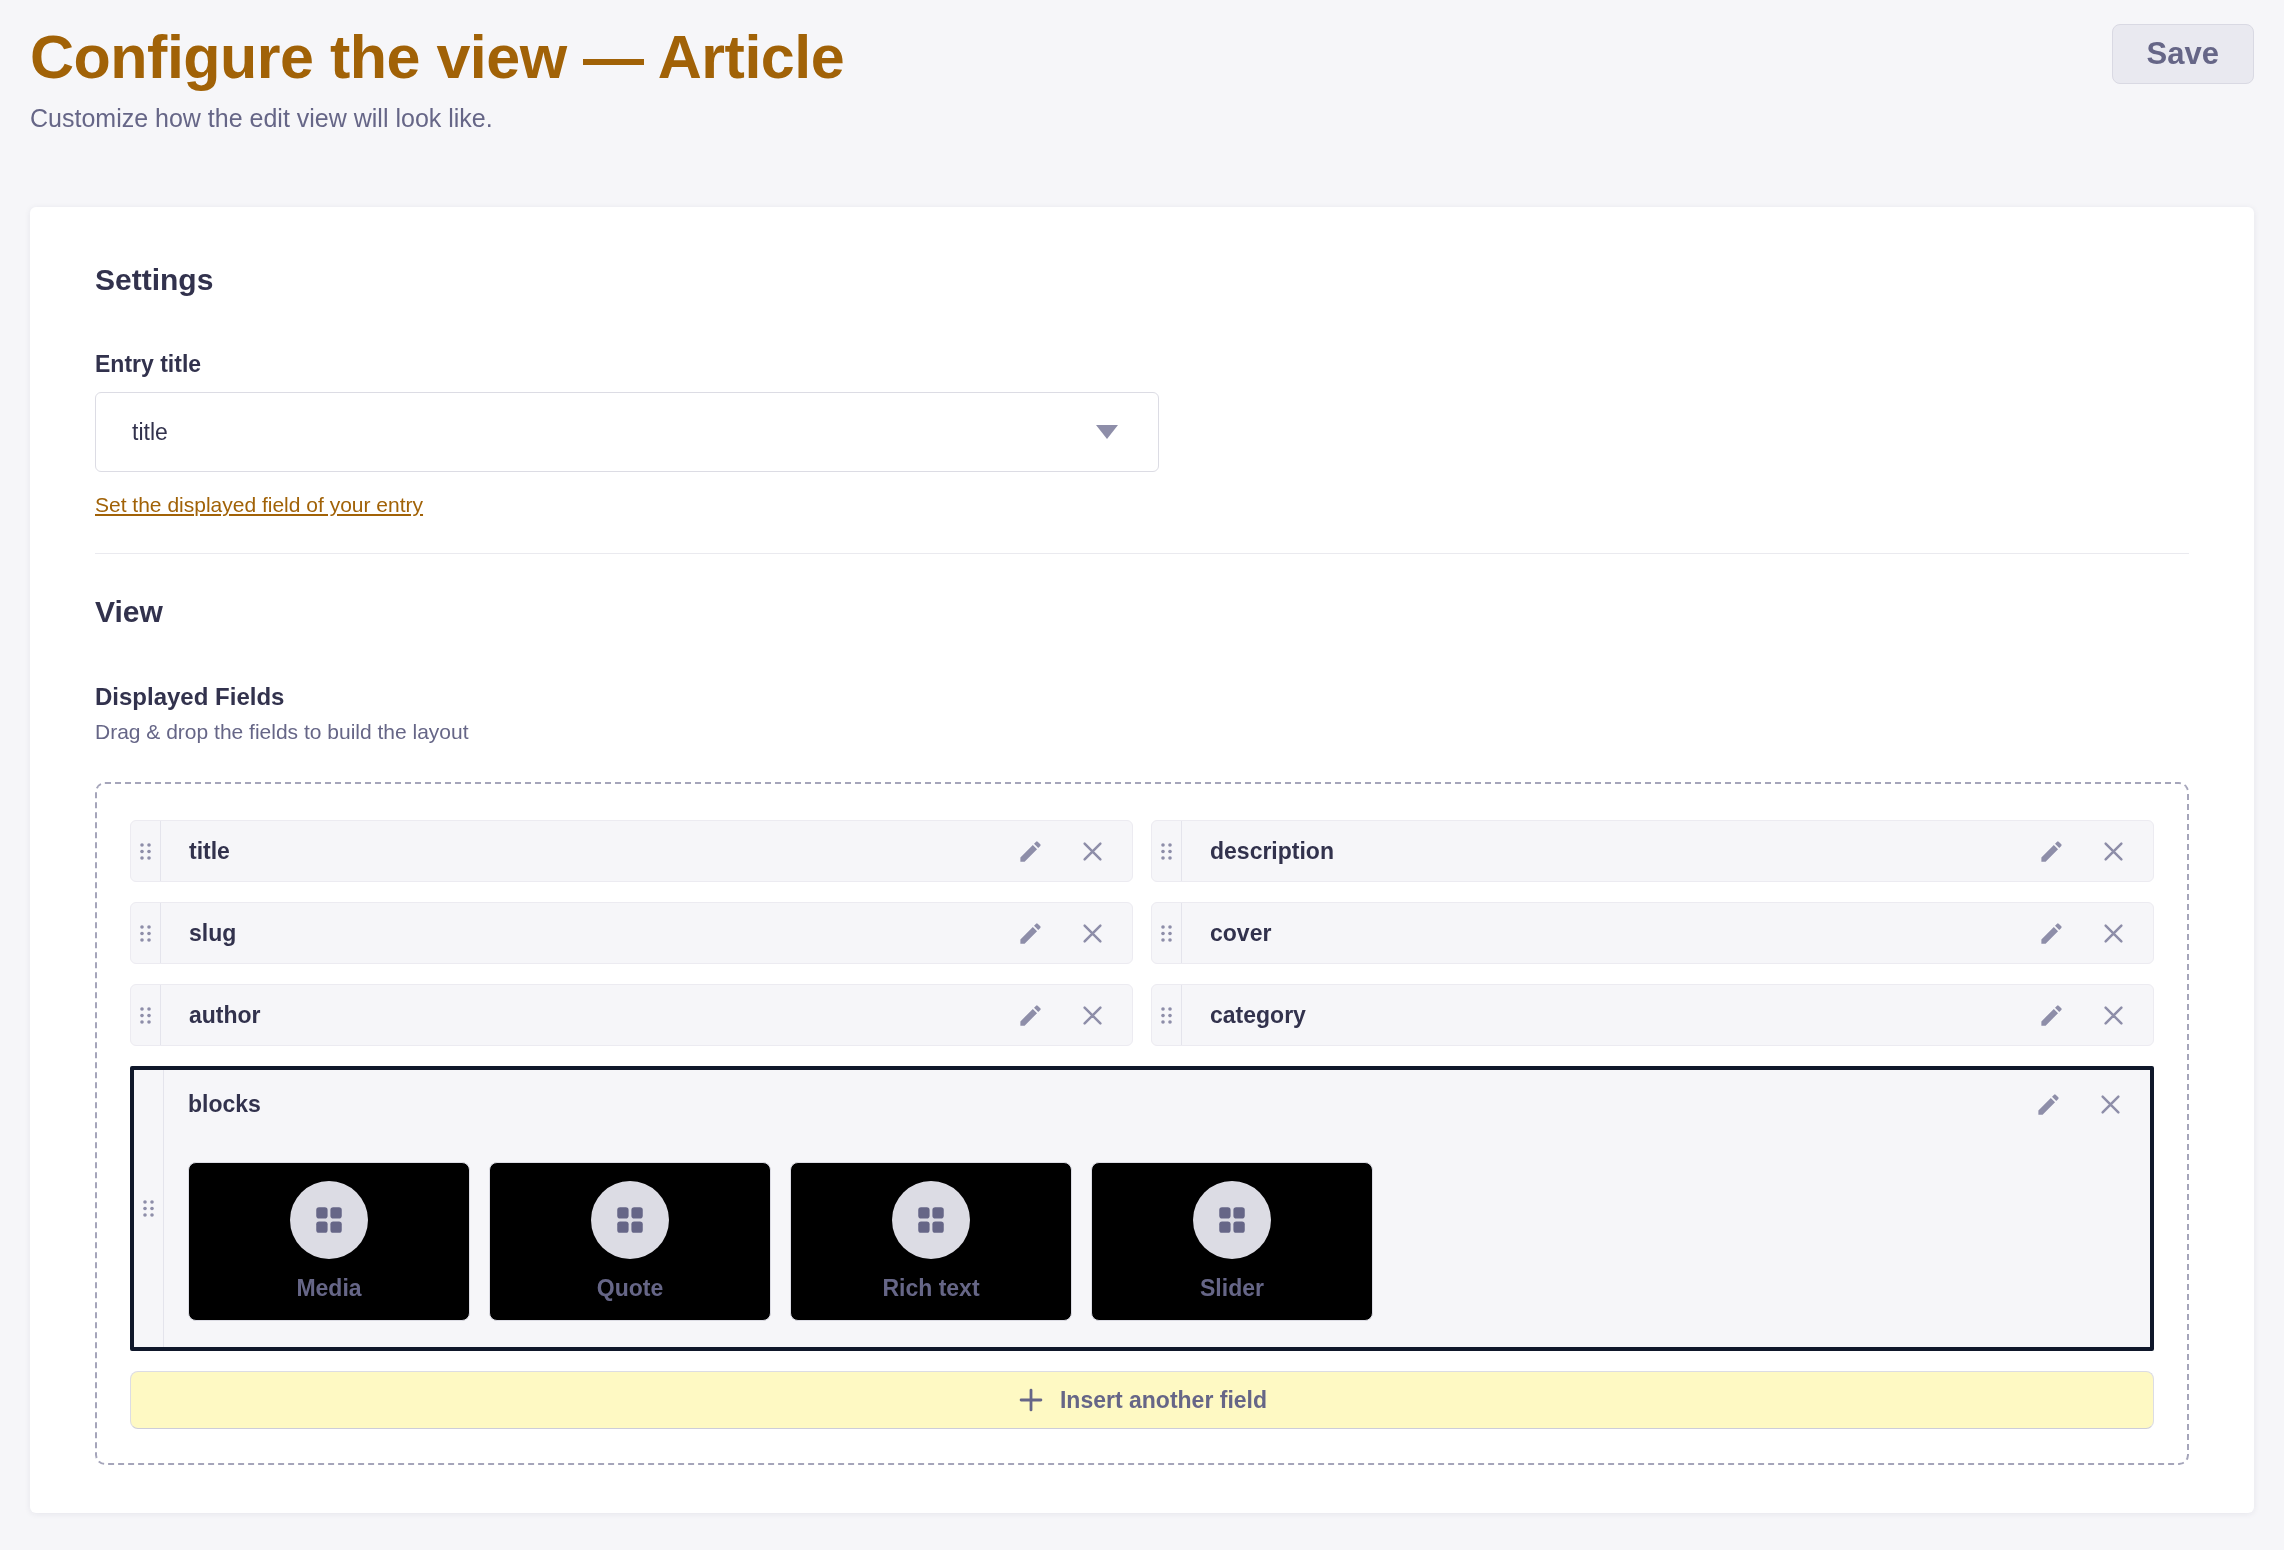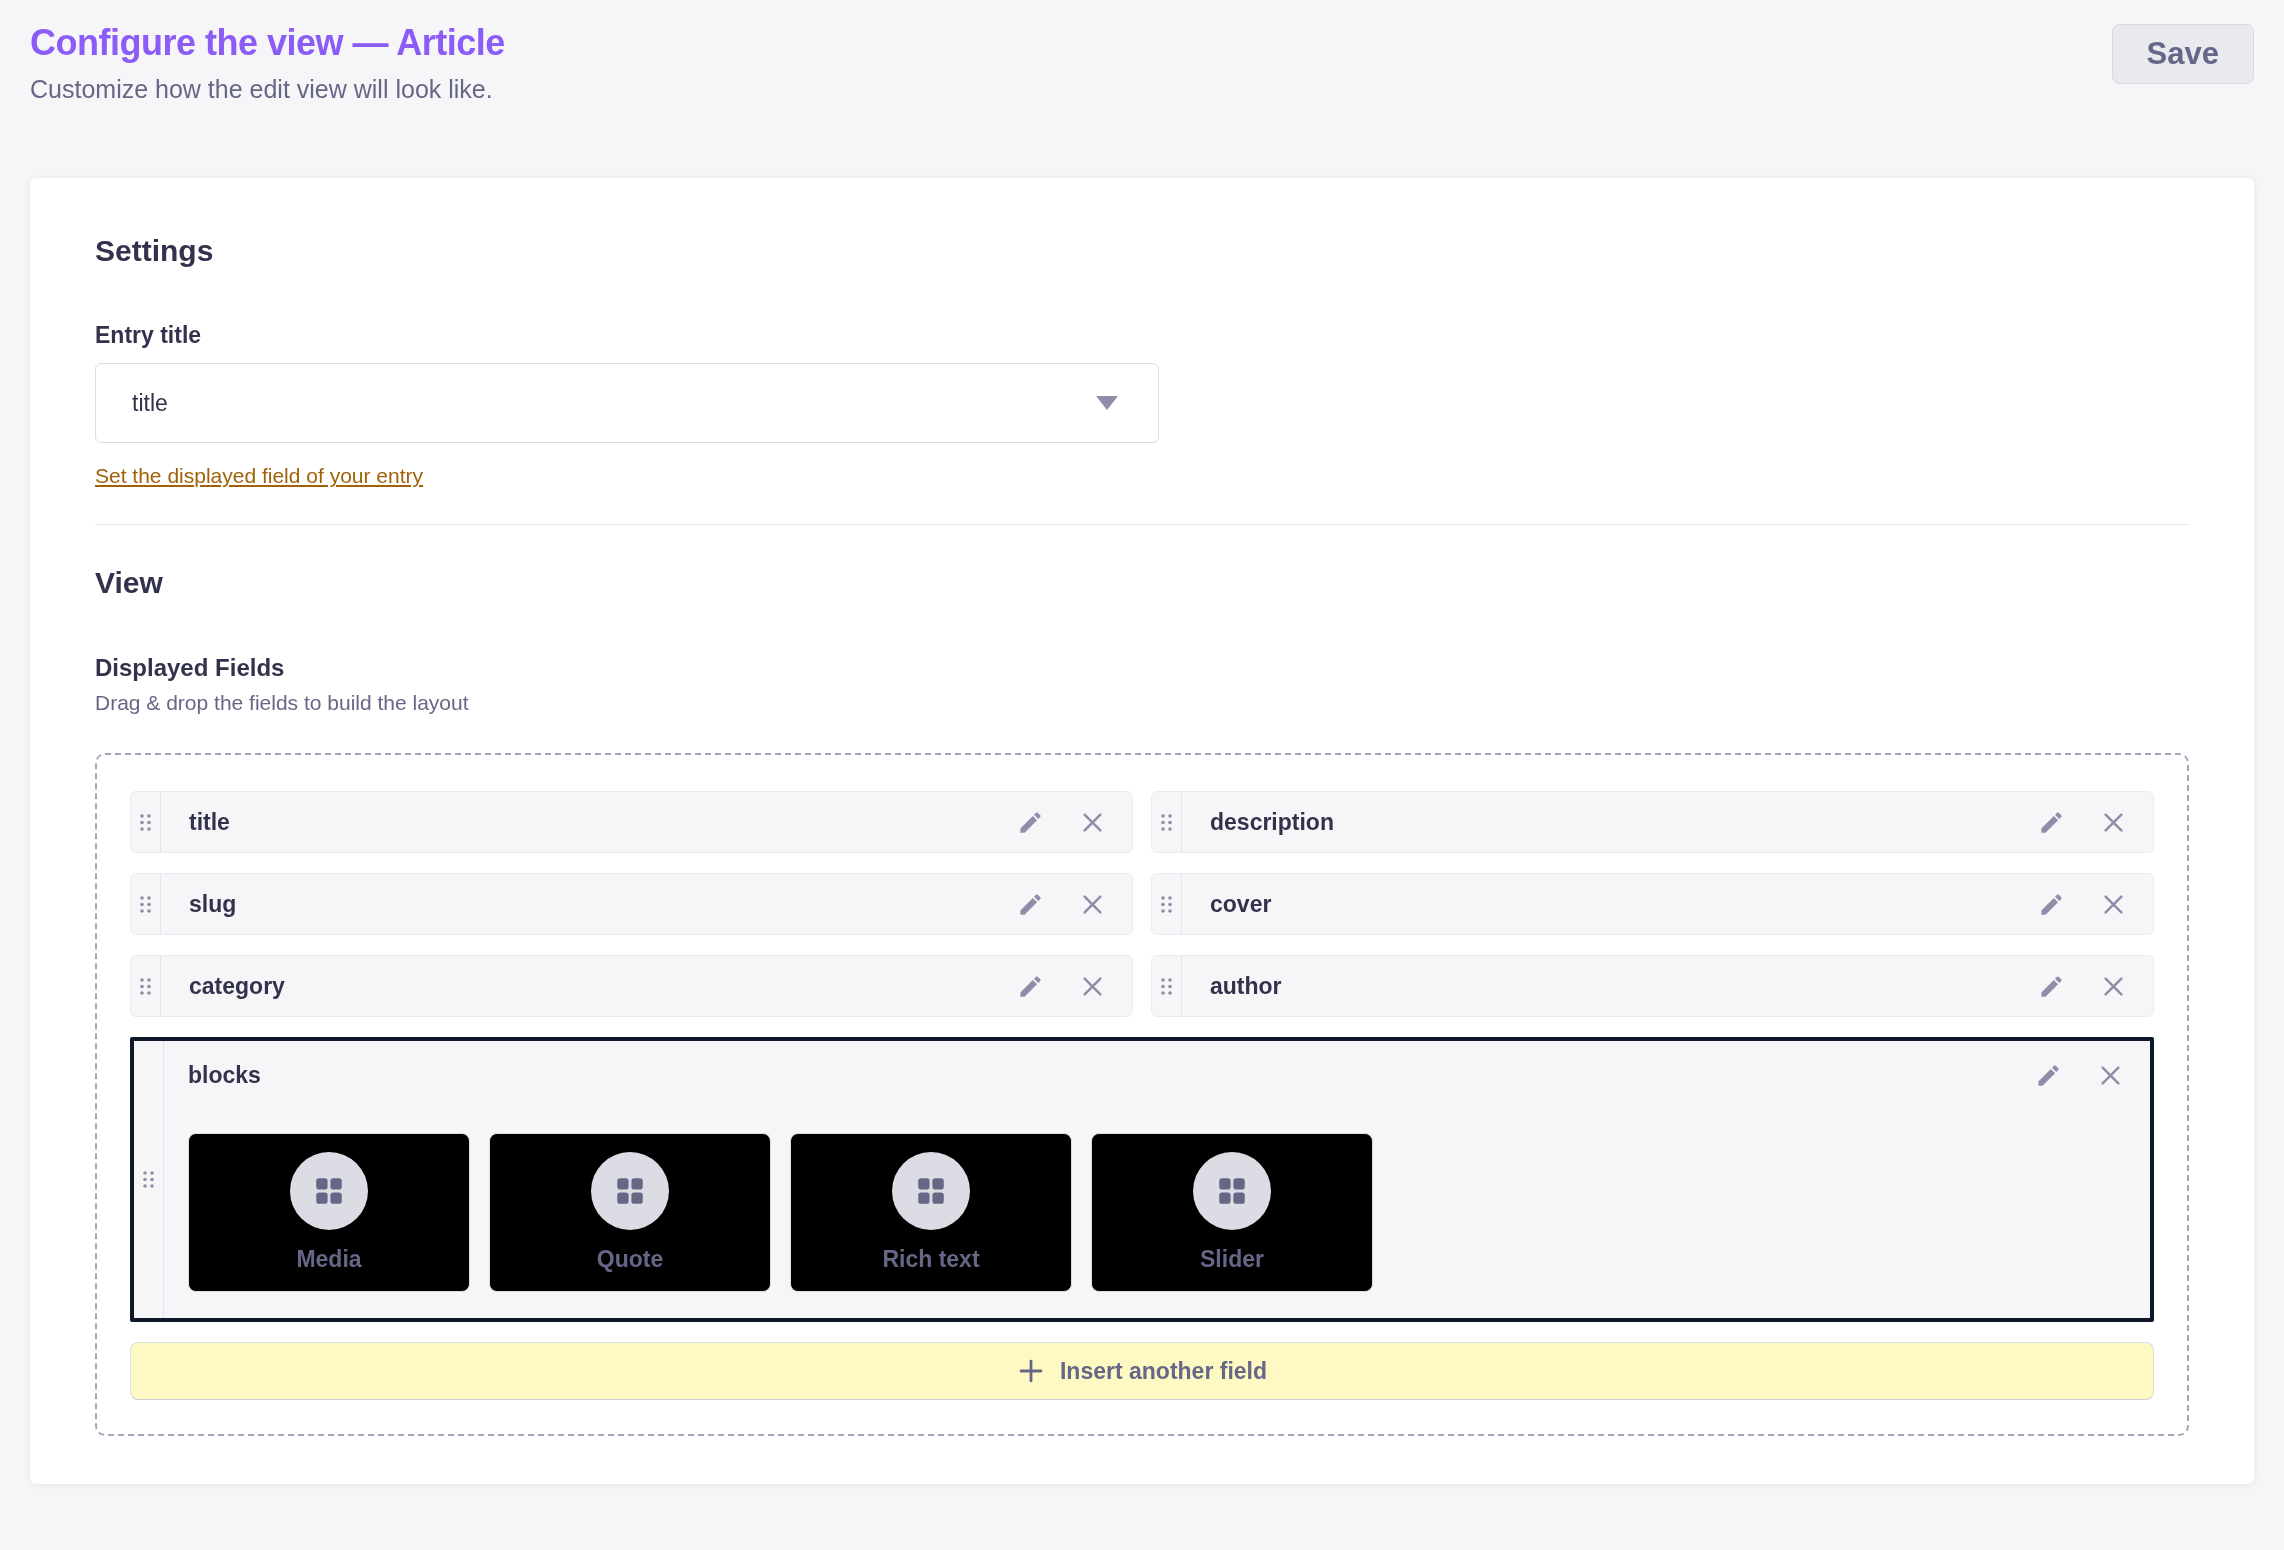--- a/index.html
+++ b/index.html
@@ -8,21 +8,21 @@
     background:#f6f6f9;
     font-family:"Liberation Sans", sans-serif;
     color:#32324d;
     overflow:hidden;
   }
   .page { padding:22px 30px 0 30px; position:relative; }
 
   
   .header { display:flex; justify-content:space-between; align-items:flex-start; }
   .page-title {
-    font-size:36px; font-weight:700; color:#8b5cf6; letter-spacing:-0.5px; line-height:1.15;
+    font-size:61px; font-weight:700; color:#a16207; letter-spacing:-0.5px; line-height:1.15;
   }
   .page-subtitle { margin-top:12px; font-size:25px; color:#666687; }
   .save-btn {
     margin-top:2px;
     min-width:124px; height:60px; padding:0 34px;
     background:#e9e9f0; border:1px solid #d9d9e3; border-radius:8px;
     color:#666687; font-size:31px; font-weight:600;
     font-family:"Liberation Sans", sans-serif;
     cursor:pointer;
   }
@@ -302,42 +302,42 @@
           </span>
         </div>
 
         <div class="field-row">
           <span class="drag-strip">
               <svg viewBox="0 0 15 21">
                 <use href="#i-drag"></use>
               </svg>
             </span>
           <span class="field-body">
+            <span class="field-name">author</span>
+            <button class="icon-btn">
+                <svg viewBox="0 0 24 24">
+                  <use href="#i-pencil"></use>
+                </svg>
+              </button>
+            <button class="icon-btn">
+                <svg viewBox="0 0 24 24">
+                  <use href="#i-close"></use>
+                </svg>
+              </button>
+          </span>
+        </div>
+
+        <div class="field-row">
+          <span class="drag-strip">
+              <svg viewBox="0 0 15 21">
+                <use href="#i-drag"></use>
+              </svg>
+            </span>
+          <span class="field-body">
             <span class="field-name">category</span>
-            <button class="icon-btn">
-                <svg viewBox="0 0 24 24">
-                  <use href="#i-pencil"></use>
-                </svg>
-              </button>
-            <button class="icon-btn">
-                <svg viewBox="0 0 24 24">
-                  <use href="#i-close"></use>
-                </svg>
-              </button>
-          </span>
-        </div>
-
-        <div class="field-row">
-          <span class="drag-strip">
-              <svg viewBox="0 0 15 21">
-                <use href="#i-drag"></use>
-              </svg>
-            </span>
-          <span class="field-body">
-            <span class="field-name">author</span>
             <button class="icon-btn">
                 <svg viewBox="0 0 24 24">
                   <use href="#i-pencil"></use>
                 </svg>
               </button>
             <button class="icon-btn">
                 <svg viewBox="0 0 24 24">
                   <use href="#i-close"></use>
                 </svg>
               </button>

